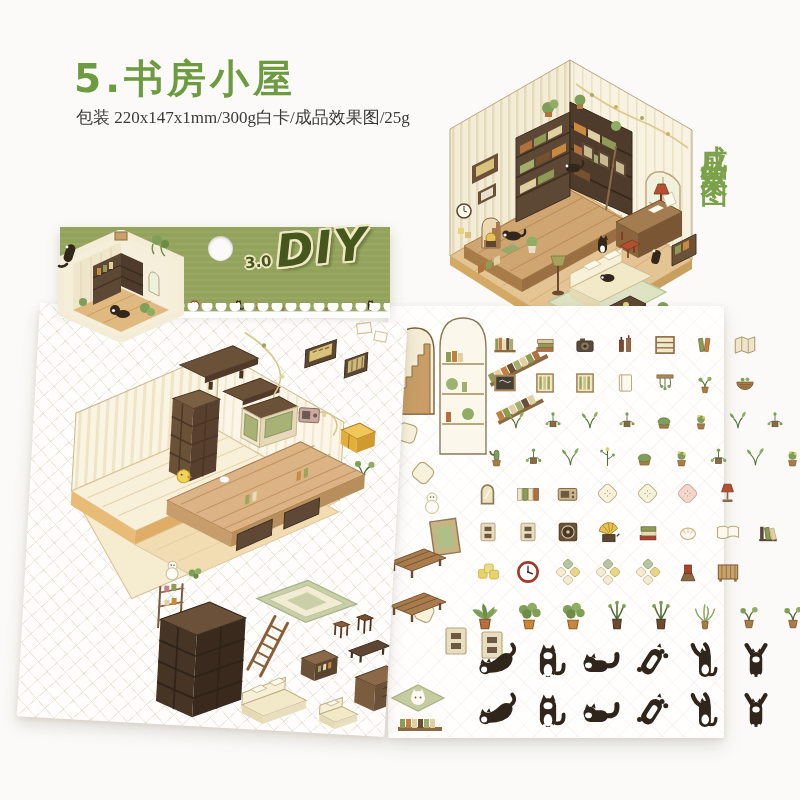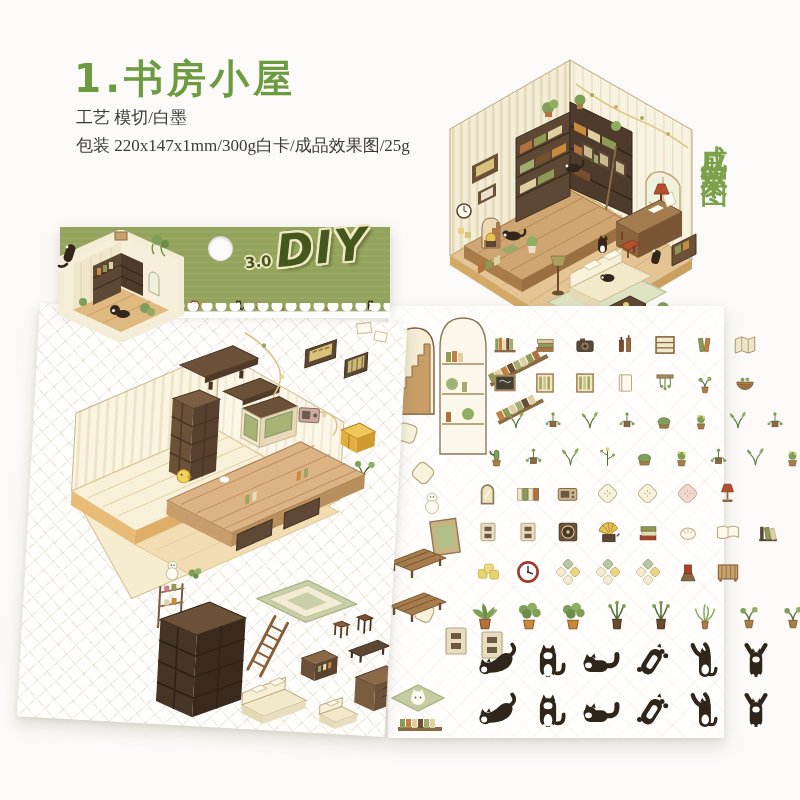--- a/index.html
+++ b/index.html
@@ -53,23 +53,22 @@
         background:
           radial-gradient(circle at 7px 3px,#fff 5px,rgba(255,255,255,0) 6px) repeat-x 0 0/14px 9px,
           linear-gradient(#fff,#fff) 0 9px/100% 6px no-repeat;}
   .hex-thumb{position:absolute;left:-3px;top:3px;width:128px;height:112px;}
 
   .room-photo{left:420px;top:50px;width:296px;height:304px;z-index:1;}
 </style>
 </head>
 <body>
 
-<div class="abs title">1.书房小屋</div>
+<div class="abs title">5.书房小屋</div>
 <div class="abs specs">
-  <div>工艺 模切/白墨</div>
   <div>包装 220x147x1mm/300g白卡/成品效果图/25g</div>
 </div>
 
 <div class="abs side-label">成品效果图</div>
 
 <div class="abs room-photo">
 <svg viewBox="0 0 296 304" width="296" height="304">
   <defs>
     <pattern id="wpA" width="8" height="8" patternUnits="userSpaceOnUse">
       <rect width="8" height="8" fill="#f3ecd6"></rect>

